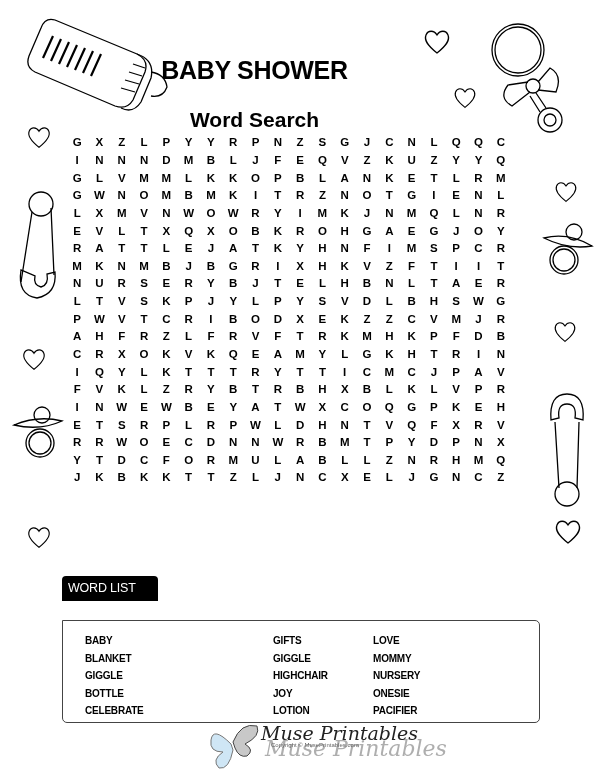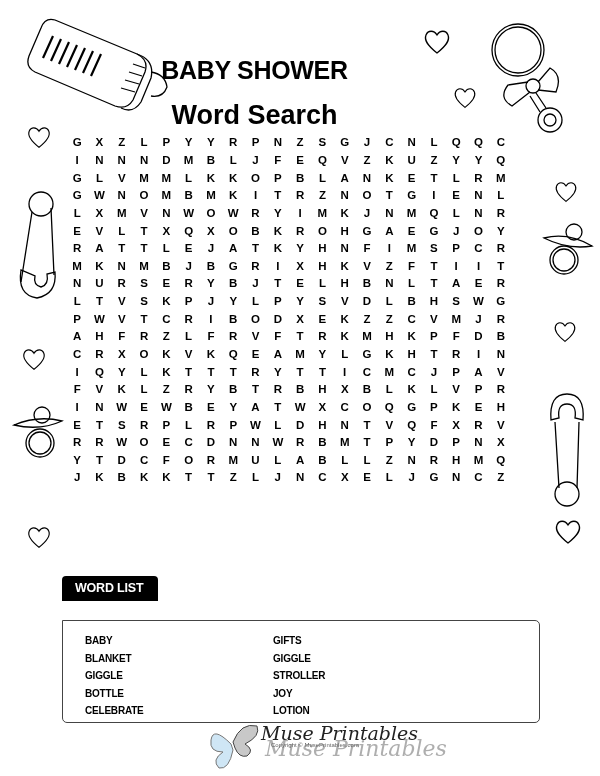--- a/index.html
+++ b/index.html
@@ -1,23 +1,23 @@
 <!DOCTYPE html>
 <html><head>
 <meta charset="utf-8">
 <style>
   html, body { margin:0; padding:0; background:#ffffff; }
   body { width:600px; height:776px; position:relative; overflow:hidden; font-family:"Liberation Sans", sans-serif; color:#000; }
   .title { position:absolute; left:0; width:509px; text-align:center; font-weight:bold; }
   .title-main { top:56px; font-size:25px; letter-spacing:-0.3px; }
-  .title-sub { top:100px; font-size:27px; }
+  .title-sub { top:108px; font-size:21px; }
   .grid { position:absolute; left:66px; top:134px; width:470px; }
   .grid-row { display:flex; height:17.65px; align-items:center; }
   .cell { width:22.3px; text-align:center; font-weight:bold; font-size:11.5px; line-height:17px; }
-  .wl-tab { position:absolute; left:62px; top:576px; width:96px; height:25px; background:#000; color:#fff; border-radius:4px 4px 0 0; font-weight:bold; font-size:12.5px; line-height:25px; padding-left:13px; box-sizing:border-box; letter-spacing:-0.2px; }
+  .wl-tab { position:absolute; left:62px; top:576px; width:96px; height:25px; background:#000; color:#fff; border-radius:4px 4px 0 0; font-weight:normal; font-size:12.5px; line-height:25px; padding-left:6px; box-sizing:border-box; letter-spacing:-0.2px; }
   .wl-box { position:absolute; left:62px; top:600px; width:478px; height:103px; border:1.5px solid #444; border-radius:0 5px 5px 5px; box-sizing:border-box;margin-top:20px; }
   .wl-col { position:absolute; top:11px; }
   .wl-item { font-weight:bold; font-size:10px; height:17.6px; line-height:17.6px; letter-spacing:-0.2px; }
   .deco { position:absolute; }
   .logo { position:absolute; left:205px; top:720px; width:200px; height:50px; }
   .logo-text { position:absolute; left:56px; top:2px; font-family:"DejaVu Serif", serif; font-style:italic; font-size:19px; color:#222; white-space:nowrap; }
   .logo-shadow { position:absolute; left:60px; top:16px; font-family:"DejaVu Serif", serif; font-style:italic; font-size:22px; color:#9a9a9a; opacity:0.8; white-space:nowrap; }
   .logo-copy { position:absolute; left:66px; top:22px; font-size:6px; color:#666; white-space:nowrap; }
 </style>
 </head>
@@ -552,23 +552,30 @@
     <div class="wl-col" style="left: 22px;">
       <div class="wl-item">BABY</div>
       <div class="wl-item">BLANKET</div>
       <div class="wl-item">GIGGLE</div>
       <div class="wl-item">BOTTLE</div>
       <div class="wl-item">CELEBRATE</div>
     </div>
     <div class="wl-col" style="left: 210px;">
       <div class="wl-item">GIFTS</div>
       <div class="wl-item">GIGGLE</div>
-      <div class="wl-item">STROLLER</div>
+      <div class="wl-item">HIGHCHAIR</div>
       <div class="wl-item">JOY</div>
       <div class="wl-item">LOTION</div>
+    </div>
+    <div class="wl-col" style="left: 310px;">
+      <div class="wl-item">LOVE</div>
+      <div class="wl-item">MOMMY</div>
+      <div class="wl-item">NURSERY</div>
+      <div class="wl-item">ONESIE</div>
+      <div class="wl-item">PACIFIER</div>
     </div>
   </div>
 
 <div class="logo">
   <svg style="position:absolute;left:0;top:0" width="58" height="50" viewBox="0 0 58 50">
     <path d="M26 24 Q8 6 6 20 Q4 32 18 32 Q6 40 14 48 Q24 50 28 30 Z" fill="#cfe6f5" stroke="#777" stroke-width="1"></path>
     <path d="M28 22 Q36 2 52 6 Q56 16 40 24 Q50 30 42 36 Q34 38 30 28 Z" fill="#c8c8c8" stroke="#444" stroke-width="1"></path>
   </svg>
   <div class="logo-shadow">Muse Printables</div>
   <div class="logo-text">Muse Printables</div>

